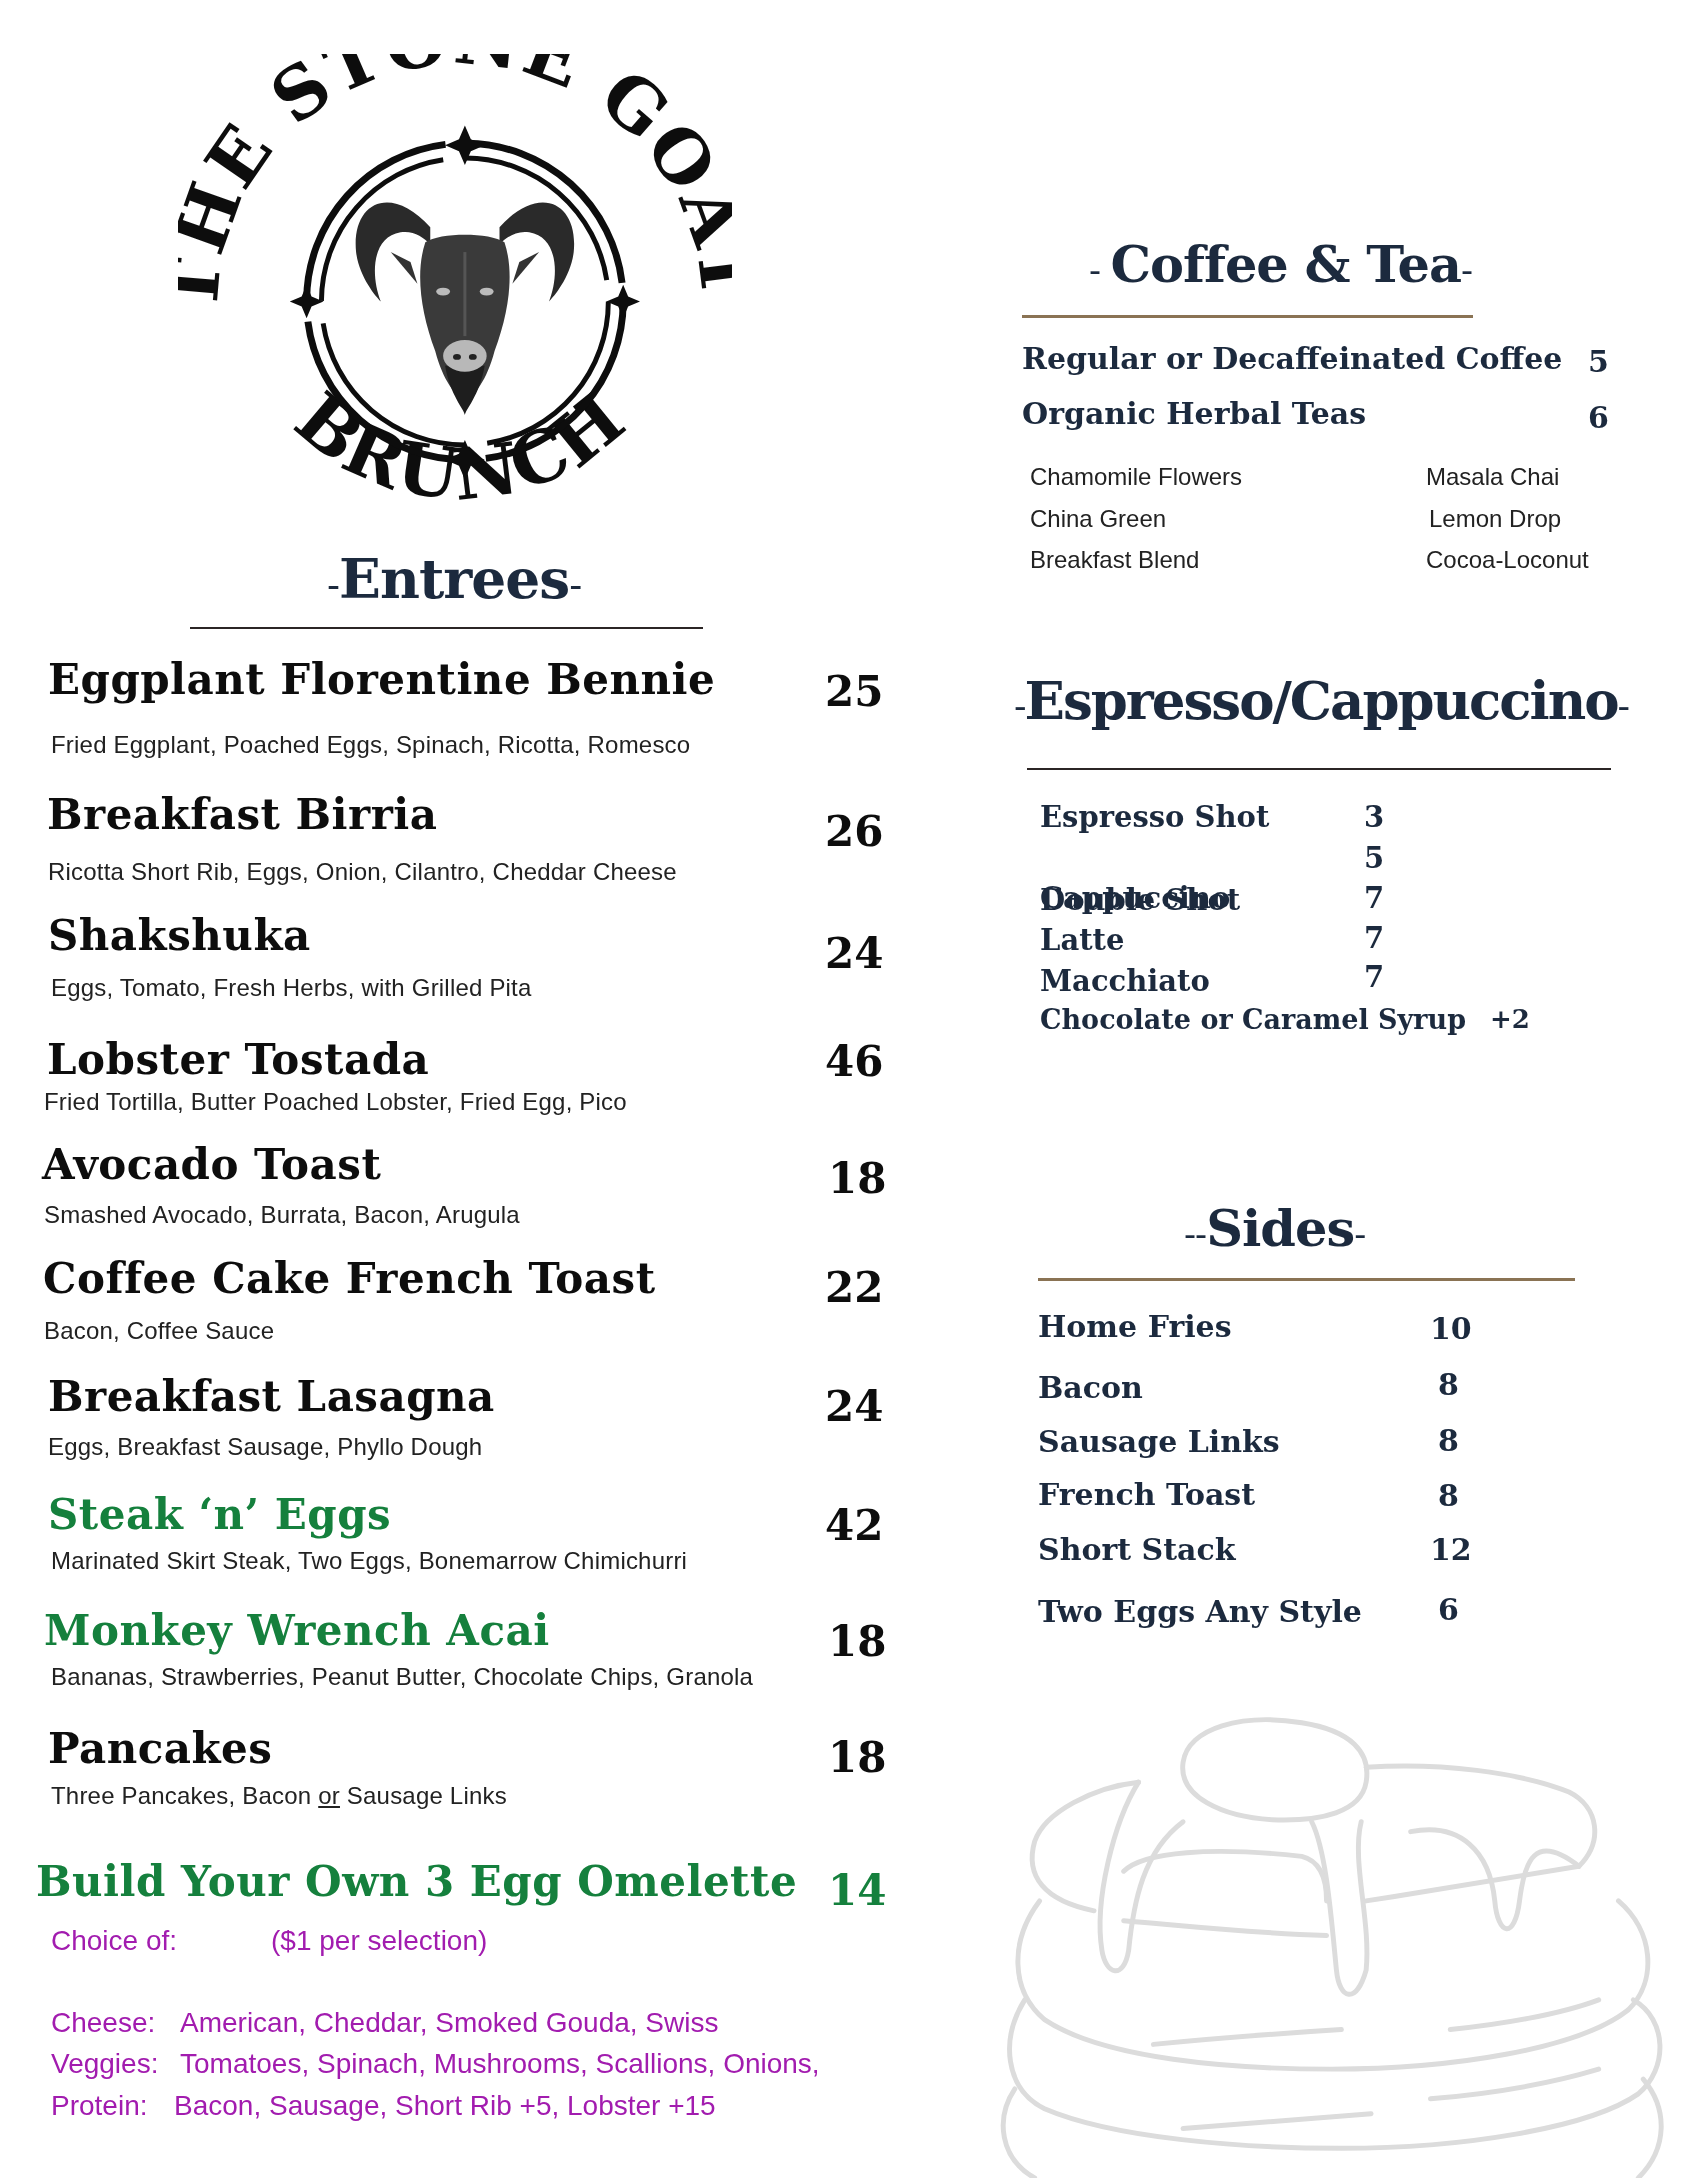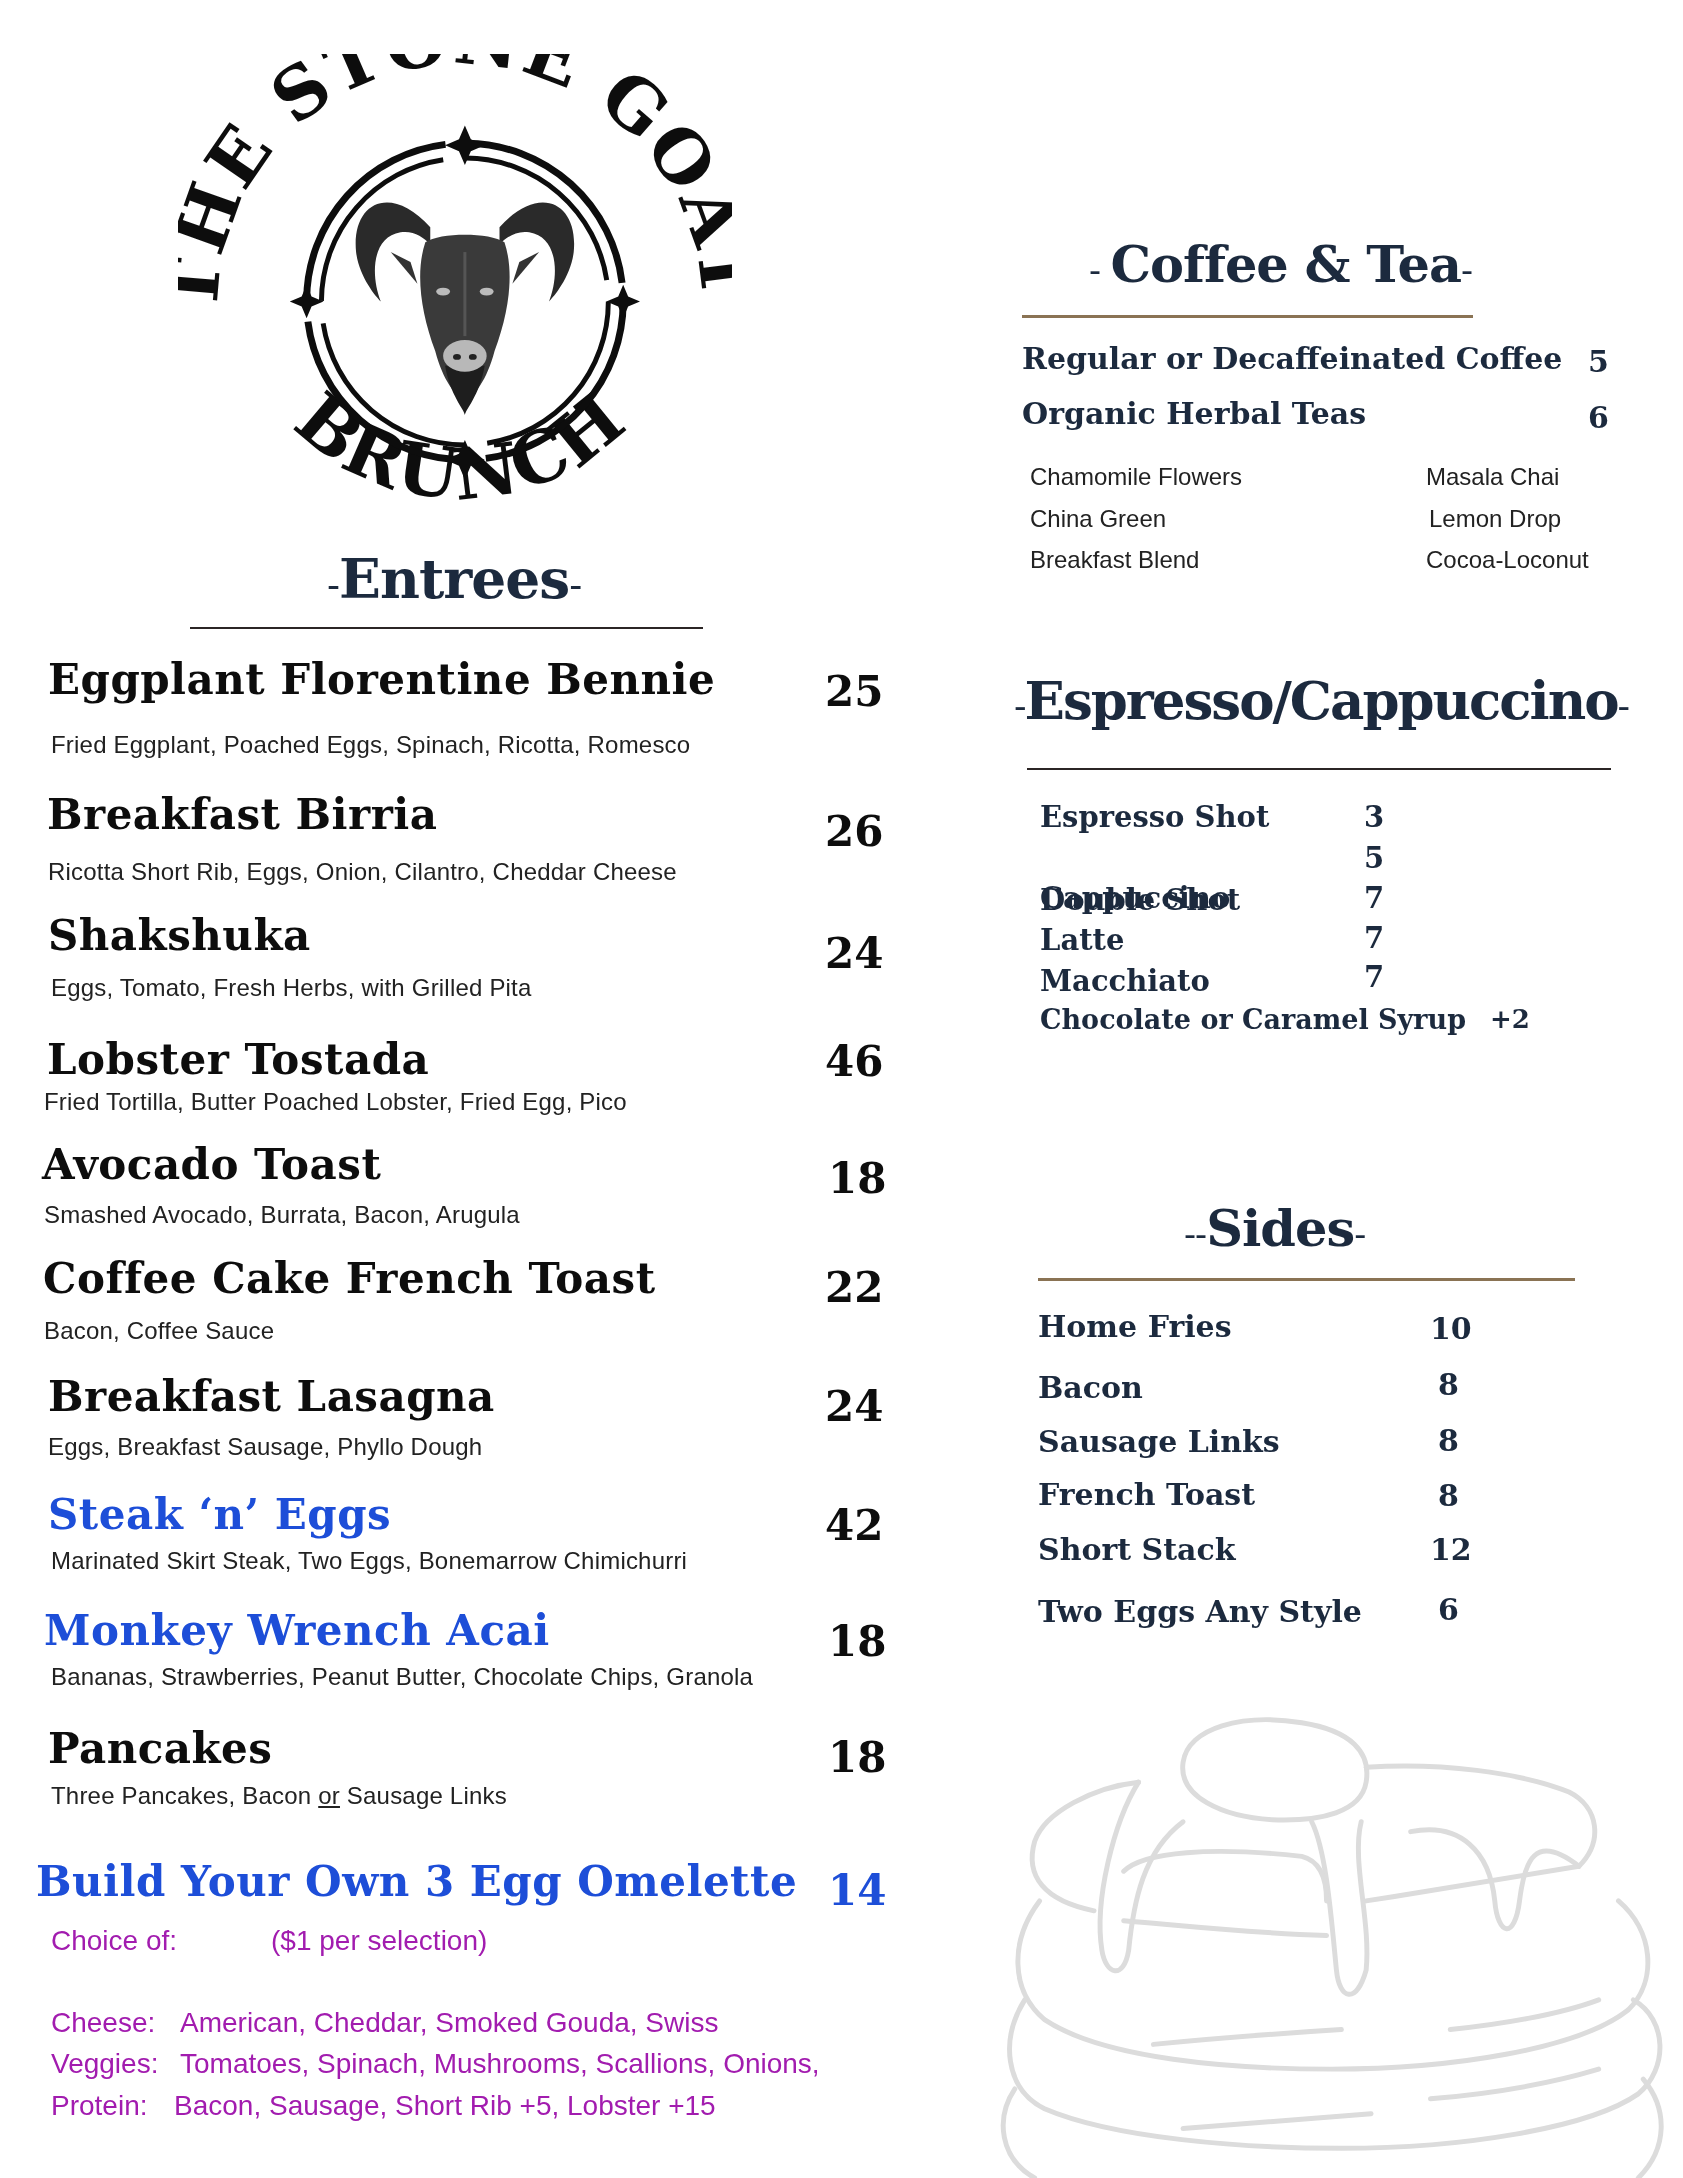--- a/index.html
+++ b/index.html
@@ -1,19 +1,19 @@
 <!DOCTYPE html>
 <html><head>
 <meta charset="utf-8">
 <style>
   html, body { margin: 0; padding: 0; background: #ffffff; }
   body { width: 1683px; height: 2178px; position: relative; overflow: hidden;
          font-family: "DejaVu Serif", serif; color: #111; }
   .abs { position: absolute; }
-  .navy { color: #1d4ed8; }
+  .navy { color: #15803d; }
   .black { color: #0d0d0d; }
   .item-name { font-family: "DejaVu Serif", serif; font-weight: bold; font-size: 42px; letter-spacing: 0.5px; white-space: nowrap; }
   .item-price { font-family: "DejaVu Serif", serif; font-weight: bold; font-size: 42px; white-space: nowrap; }
   .item-desc { font-family: "Liberation Sans", sans-serif; font-size: 24px; color: #222; white-space: nowrap; letter-spacing: 0.2px; }
   .section-title { font-family: "DejaVu Serif", serif; font-weight: bold; color: #1c2a3e; white-space: nowrap; letter-spacing: -1px; }
   .section-title .dash { font-weight: normal; font-size: 0.7em; }
   .rule { position: absolute; height: 2px; }
   .rule-dark { background: #2b2525; }
   .rule-tan { background: #8a7354; height: 3px; }
   .drink-name { font-family: "DejaVu Serif", serif; font-weight: bold; font-size: 29px; color: #1c2a3e; white-space: nowrap; }

